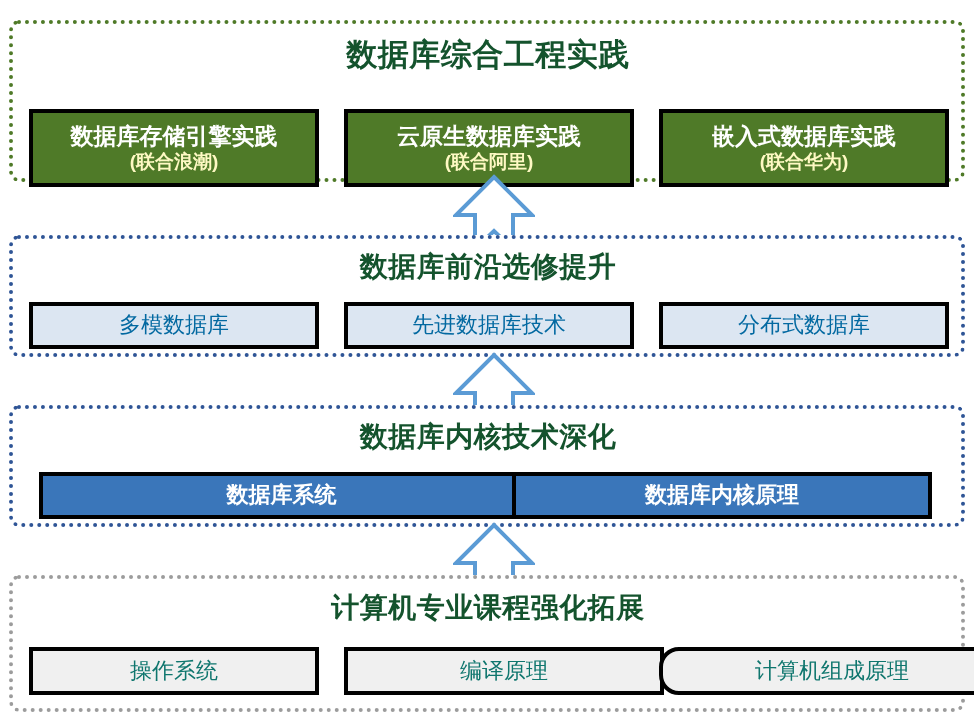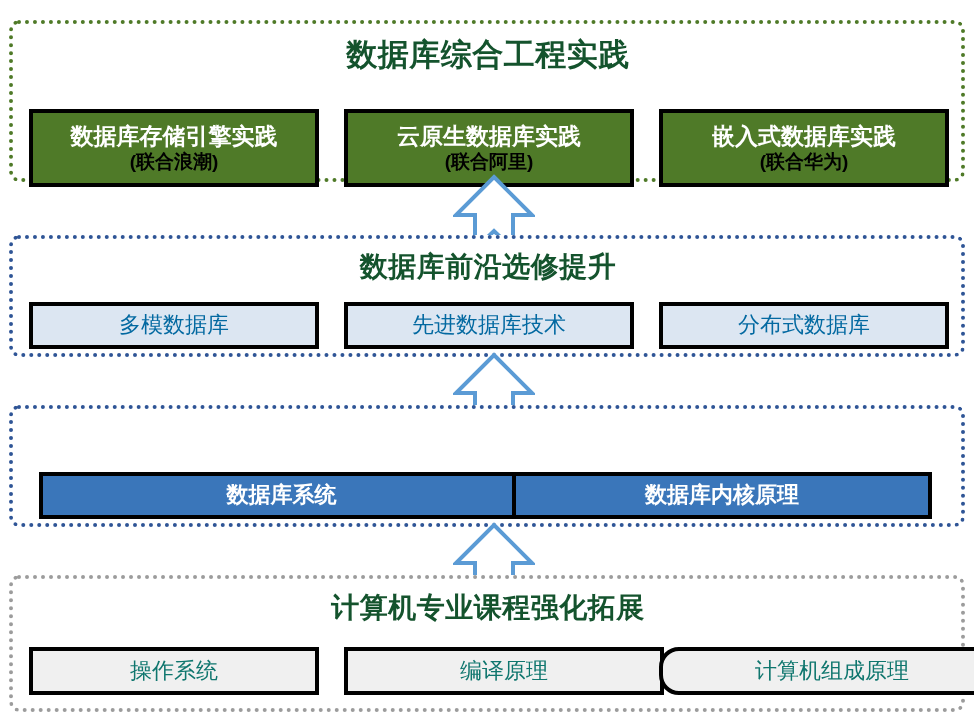--- a/index.html
+++ b/index.html
@@ -74,21 +74,21 @@
     height: 78px;
     margin-top: 20px;
   }
   .box-green .line-main {
     color: #ffffff;
     font-weight: bold;
     font-size: 23px;
     white-space: nowrap;
   }
   .box-green .line-sub {
-    color: #000000;
+    color: #fef9c3;
     font-weight: bold;
     font-size: 19px;
     white-space: nowrap;
     margin-top: 1px;
   }
   .g1 { left: 16px;  width: 290px; }
   .g2 { left: 331px; width: 290px; justify-content: center; }
   .g3 { left: 646px; width: 290px; }
 
   
@@ -193,20 +193,21 @@
     </div>
   </div>
 
   <div class="arrow arrow-2">
     <svg viewBox="0 0 82 78" xmlns="http://www.w3.org/2000/svg">
       <path d="M41 3 L79 41 L60 41 L60 75 L41 57 L22 75 L22 41 L3 41 Z" fill="#ffffff" stroke="#5b9bd5" stroke-width="4" stroke-linejoin="miter"></path>
     </svg>
   </div>
 
   <div class="tier tier-3">
+    <div class="tier-title">数据库内核技术深化</div>
 
     <div class="box box-blue k1">
       <span class="line-main">数据库系统</span>
     </div>
     <div class="box box-blue k2">
       <span class="line-main">数据库内核原理</span>
     </div>
   </div>
 
   <div class="arrow arrow-3">

